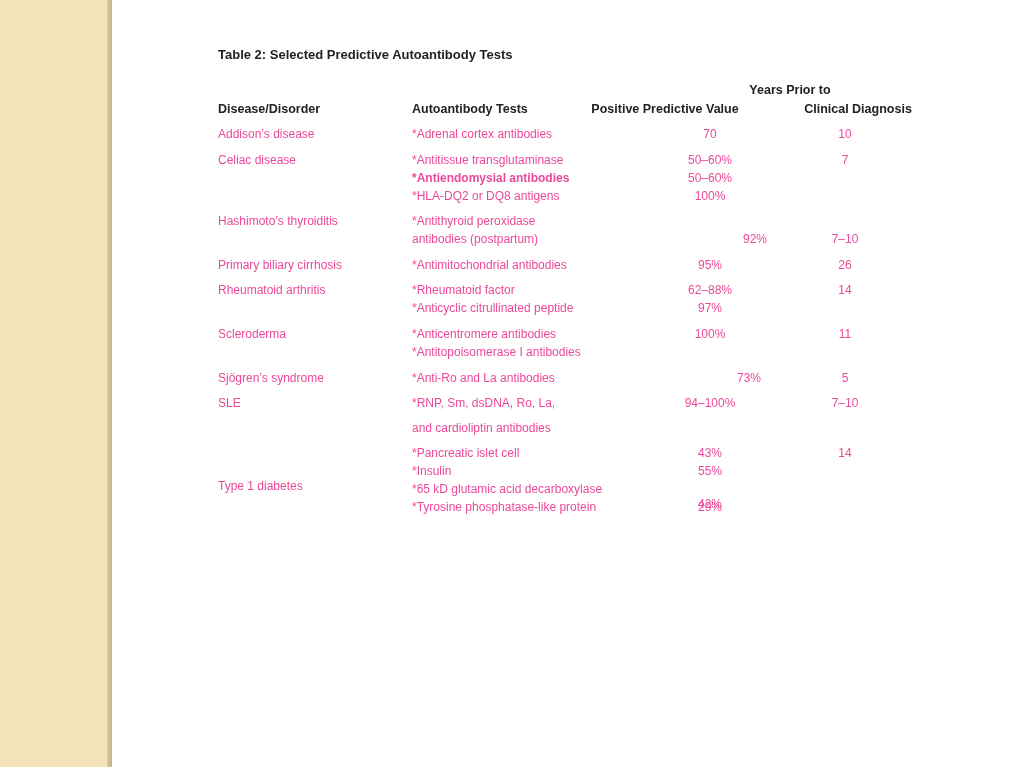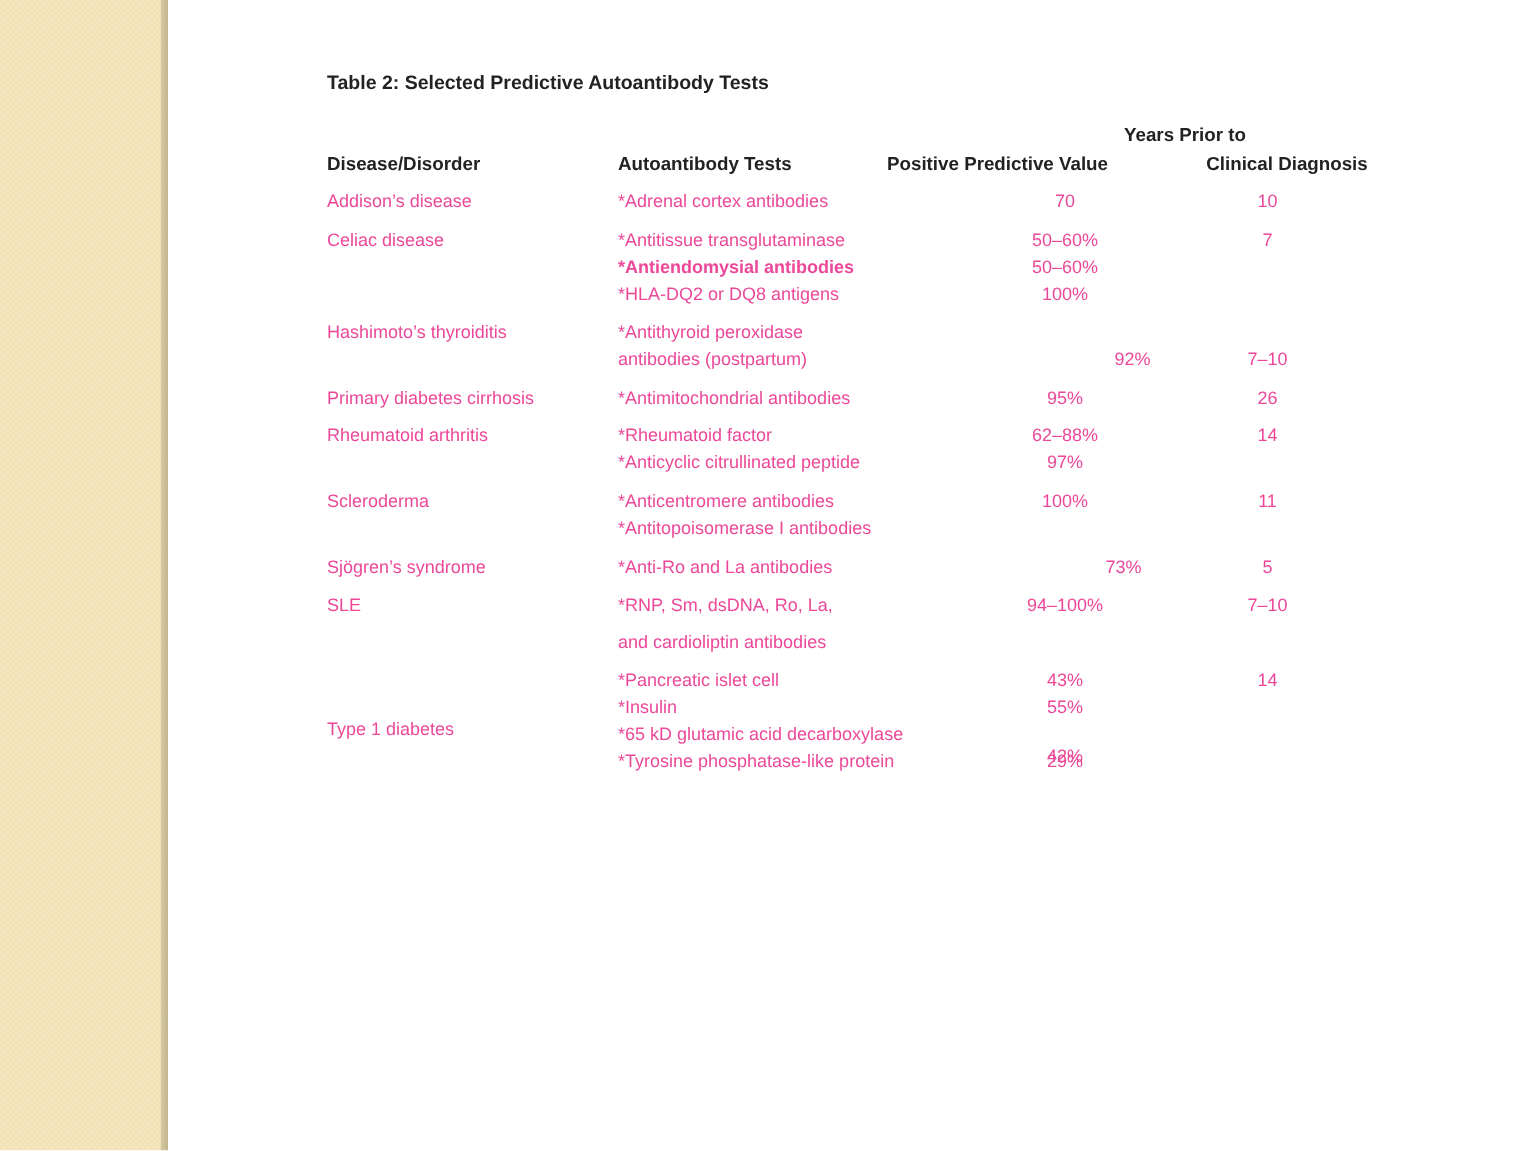--- a/index.html
+++ b/index.html
@@ -70,21 +70,21 @@
 
   <div>
     <div class="cell" style="left:218px; top:212px;">Hashimoto’s thyroiditis</div>
     <div class="cell" style="left:412px; top:212px;">*Antithyroid peroxidase</div>
     <div class="cell" style="left:412px; top:230px;">antibodies (postpartum)</div>
     <div class="cell center" style="left:710px; top:230px;margin-left:45px;">92%</div>
     <div class="cell center" style="left:845px; top:230px;">7–10</div>
   </div>
 
   <div>
-    <div class="cell" style="left:218px; top:256px;">Primary diabetes cirrhosis</div>
+    <div class="cell" style="left:218px; top:256px;">Primary biliary cirrhosis</div>
     <div class="cell" style="left:412px; top:256px;">*Antimitochondrial antibodies</div>
     <div class="cell center" style="left:710px; top:256px;">95%</div>
     <div class="cell center" style="left:845px; top:256px;">26</div>
   </div>
 
   <div>
     <div class="cell" style="left:218px; top:281px;">Rheumatoid arthritis</div>
     <div class="cell" style="left:412px; top:281px;">*Rheumatoid factor</div>
     <div class="cell" style="left:412px; top:299px;">*Anticyclic citrullinated peptide</div>
     <div class="cell center" style="left:710px; top:281px;">62–88%</div>

